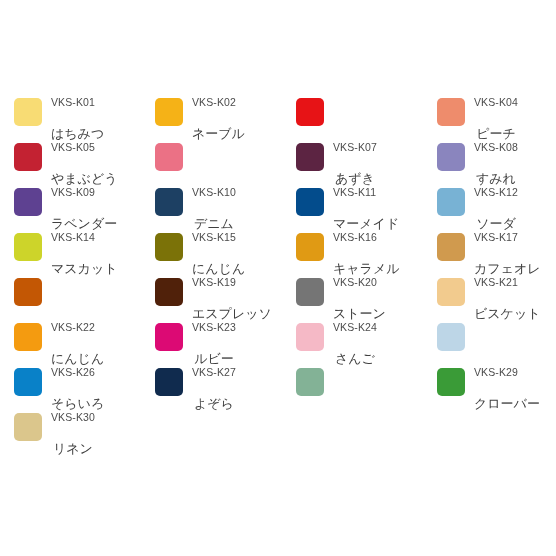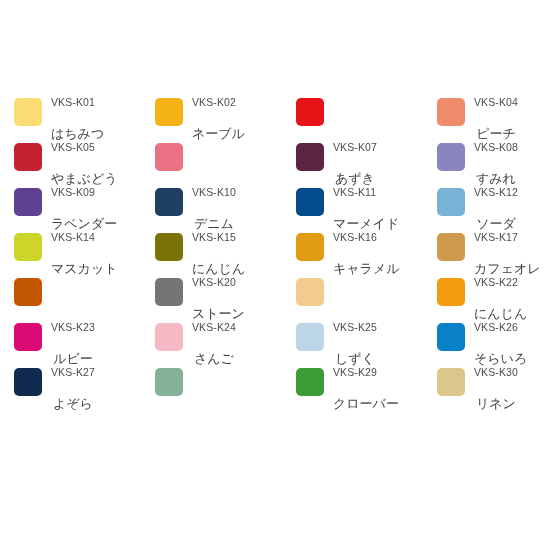--- a/index.html
+++ b/index.html
@@ -169,28 +169,39 @@
         <div class="swatch-chip" style="background: rgb(208, 154, 78);"></div>
         <div class="swatch-labels">
           <span class="swatch-code">VKS-K17</span>
           <span class="swatch-name">カフェオレ</span>
         </div>
       </div>
       <div class="swatch-item">
         <div class="swatch-chip" style="background: rgb(195, 87, 4);"></div>
       </div>
       <div class="swatch-item">
+        <div class="swatch-chip" style="background: rgb(80, 33, 10);"></div>
+        <div class="swatch-labels">
+          <span class="swatch-code">VKS-K19</span>
+          <span class="swatch-name">エスプレッソ</span>
+        </div>
+      </div>
+      <div class="swatch-item">
         <div class="swatch-chip" style="background: rgb(117, 117, 117);"></div>
         <div class="swatch-labels">
           <span class="swatch-code">VKS-K20</span>
           <span class="swatch-name">ストーン</span>
         </div>
       </div>
       <div class="swatch-item">
         <div class="swatch-chip" style="background: rgb(242, 203, 142);"></div>
+        <div class="swatch-labels">
+          <span class="swatch-code">VKS-K21</span>
+          <span class="swatch-name">ビスケット</span>
+        </div>
       </div>
       <div class="swatch-item">
         <div class="swatch-chip" style="background: rgb(244, 155, 16);"></div>
         <div class="swatch-labels">
           <span class="swatch-code">VKS-K22</span>
           <span class="swatch-name">にんじん</span>
         </div>
       </div>
       <div class="swatch-item">
         <div class="swatch-chip" style="background: rgb(220, 10, 116);"></div>
@@ -201,24 +212,20 @@
       </div>
       <div class="swatch-item">
         <div class="swatch-chip" style="background: rgb(245, 185, 198);"></div>
         <div class="swatch-labels">
           <span class="swatch-code">VKS-K24</span>
           <span class="swatch-name">さんご</span>
         </div>
       </div>
       <div class="swatch-item">
         <div class="swatch-chip" style="background: rgb(189, 214, 231);"></div>
-        <div class="swatch-labels">
-          <span class="swatch-code">VKS-K25</span>
-          <span class="swatch-name">しずく</span>
-        </div>
       </div>
       <div class="swatch-item">
         <div class="swatch-chip" style="background: rgb(9, 129, 200);"></div>
         <div class="swatch-labels">
           <span class="swatch-code">VKS-K26</span>
           <span class="swatch-name">そらいろ</span>
         </div>
       </div>
       <div class="swatch-item">
         <div class="swatch-chip" style="background: rgb(16, 43, 78);"></div>

